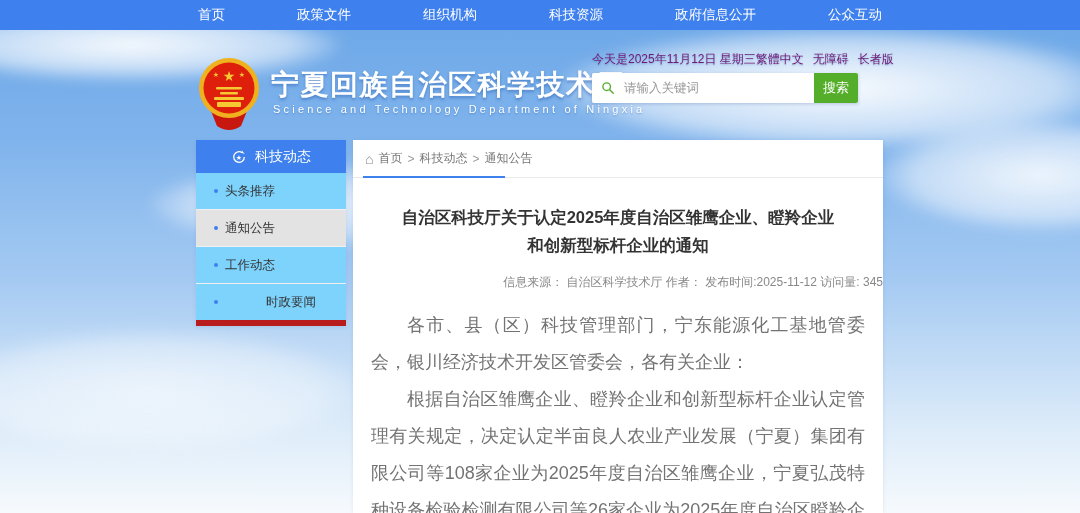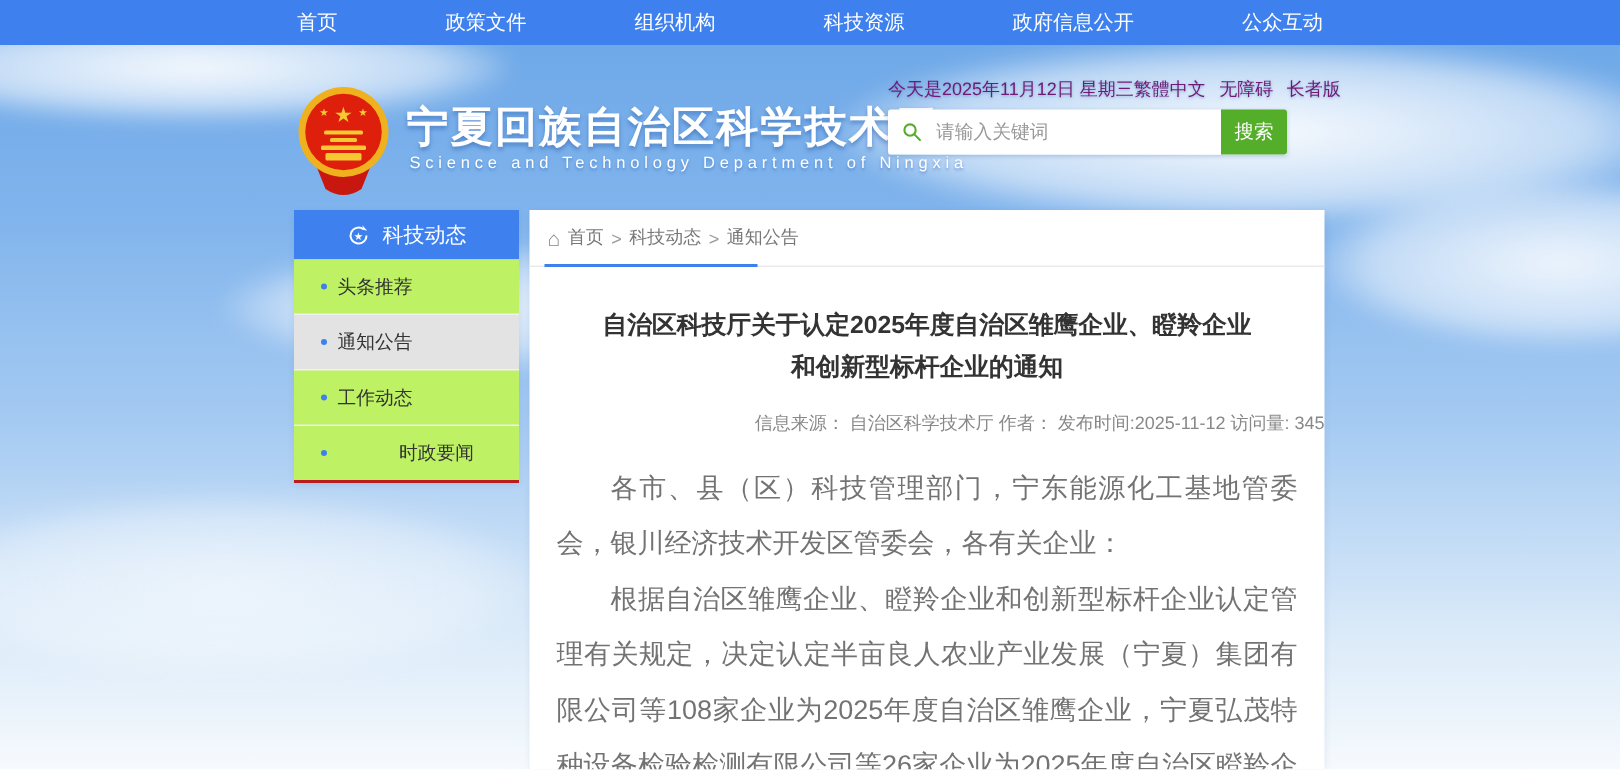--- a/index.html
+++ b/index.html
@@ -44,22 +44,22 @@
   .search-input-wrap input::placeholder { color:#999; }
   .search-btn { width:44px; height:30px; background:#54ae2a; color:#fff; border:0; font-size:13px;
                 cursor:pointer; border-radius:0 2px 2px 0; font-family:inherit; }
 
   
   .sidebar { position:absolute; left:196px; top:140px; width:150px; background:#fff;
              box-shadow:0 1px 4px rgba(60,100,160,.12); }
   .sidebar-header { height:33px; background:#3e80ee; color:#fff; font-size:14px;
                     display:flex; align-items:center; justify-content:center; gap:8px; }
   .side-item { height:36px; display:flex; align-items:center; gap:7px; padding-left:18px;
-               font-size:12.5px; color:#333; border-bottom:1px solid #f0f0f0; cursor:pointer; background:#bef264; }
-  .side-item:last-child { border-bottom:2px solid #b91c1c;gap:48px; }
+               font-size:12.5px; color:#333; border-bottom:1px solid #f0f0f0; cursor:pointer; background:#7dd3fc; }
+  .side-item:last-child { border-bottom:6px solid #b91c1c;gap:48px; }
   .side-item.active { background:#e3e3e3; }
   .dot { width:4px; height:4px; border-radius:50%; background:#3e80ee; flex:none; }
 
   
   .main { position:absolute; left:353px; top:140px; width:530px; height:373px; background:#fff;
           box-shadow:0 1px 4px rgba(60,100,160,.12); }
   .breadcrumb-wrap { position:relative; border-bottom:1px solid #eaeaea; }
   .breadcrumb-wrap::after { content:""; position:absolute; left:10px; bottom:-1px; width:142px; height:2px; background:#3e80ee; }
   .breadcrumb { display:flex; align-items:center; gap:5px; padding:10px 0 10px 12px; font-size:12px; color:#777; }
   .breadcrumb a { color:#777; text-decoration:none; cursor:pointer; }

